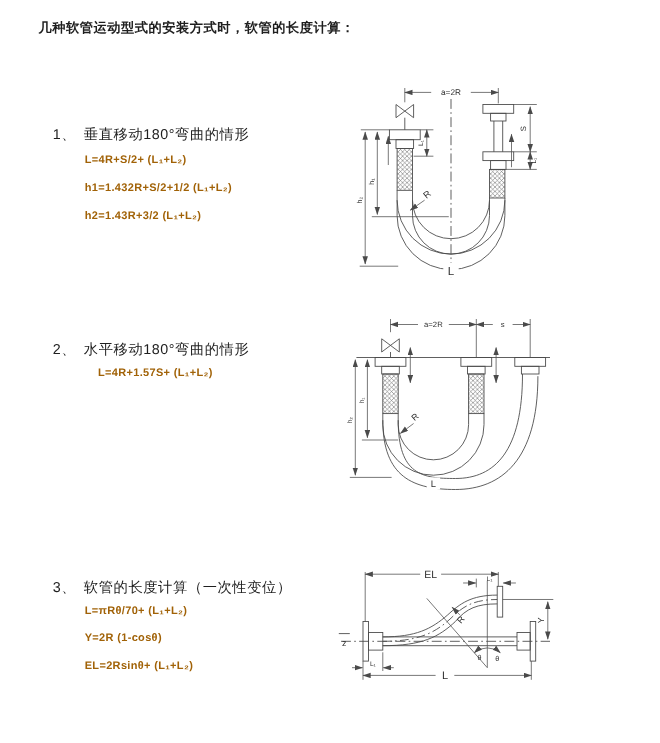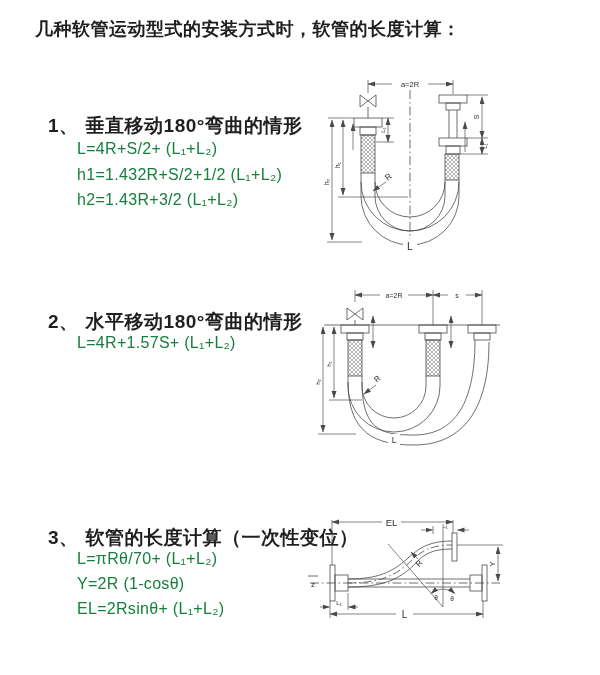--- a/index.html
+++ b/index.html
@@ -1,21 +1,21 @@
 <!DOCTYPE html>
 <html><head>
 <meta charset="utf-8">
 <style>
   html,body{margin:0;padding:0;background:#fff;}
   .page{position:relative;width:600px;height:675px;background:#ffffff;overflow:hidden;
         font-family:"Liberation Sans","DejaVu Sans",sans-serif;color:#1f1f1f;}
-  .doc-title{position:absolute;left:35px;top:17px;font-size:18px;font-weight:bold;letter-spacing:0.5px;white-space:nowrap;}
-  .sec-heading{position:absolute;font-size:19px;font-weight:bold;letter-spacing:0.5px;white-space:nowrap;}
+  .doc-title{position:absolute;left:35px;top:17px;font-size:12px;font-weight:bold;letter-spacing:0.5px;white-space:nowrap;}
+  .sec-heading{position:absolute;font-size:13px;font-weight:normal;letter-spacing:0.5px;white-space:nowrap;}
   .sec-heading .sec-num{margin-right:7px;}
-  .formula{position:absolute;font-size:16px;font-weight:400;letter-spacing:0.3px;white-space:nowrap;color:#15803d;}
+  .formula{position:absolute;font-size:10px;font-weight:700;letter-spacing:0.3px;white-space:nowrap;color:#a16207;}
   svg.diagram{position:absolute;}
   svg.diagram text{font-family:"Liberation Sans","DejaVu Sans",sans-serif;fill:#2e2e2e;stroke:none;}
   .lines{stroke:#4a4a4a;stroke-width:0.8;fill:none;}
   .dims{stroke:#4f4f4f;stroke-width:0.7;fill:none;}
 </style>
 </head>
 <body>
 
 <div class="page">
 
@@ -24,21 +24,21 @@
   <div class="sec-heading" style="left:48px;top:113px">
     <span class="sec-num">1、</span><span>垂直移动180°弯曲的情形</span>
   </div>
   <div class="formula" style="left:77px;top:140px">L=4R+S/2+ (L₁+L₂)</div>
   <div class="formula" style="left:77px;top:166px">h1=1.432R+S/2+1/2 (L₁+L₂)</div>
   <div class="formula" style="left:77px;top:191px">h2=1.43R+3/2 (L₁+L₂)</div>
 
   <div class="sec-heading" style="left:48px;top:309px">
     <span class="sec-num">2、</span><span>水平移动180°弯曲的情形</span>
   </div>
-  <div class="formula" style="left:77px;top:334px">L=4R+1.57S+ (L₁+L₂)</div>
+  <div class="formula" style="left:89px;top:334px">L=4R+1.57S+ (L₁+L₂)</div>
 
   <div class="sec-heading" style="left:48px;top:525px">
     <span class="sec-num">3、</span><span>软管的长度计算（一次性变位）</span>
   </div>
   <div class="formula" style="left:77px;top:550px">L=πRθ/70+ (L₁+L₂)</div>
   <div class="formula" style="left:77px;top:575px">Y=2R (1-cosθ)</div>
   <div class="formula" style="left:77px;top:600px">EL=2Rsinθ+ (L₁+L₂)</div>
 
   <svg class="diagram" style="left:310px;top:70px" width="290" height="190" viewBox="0 0 290 190">
     <defs>

